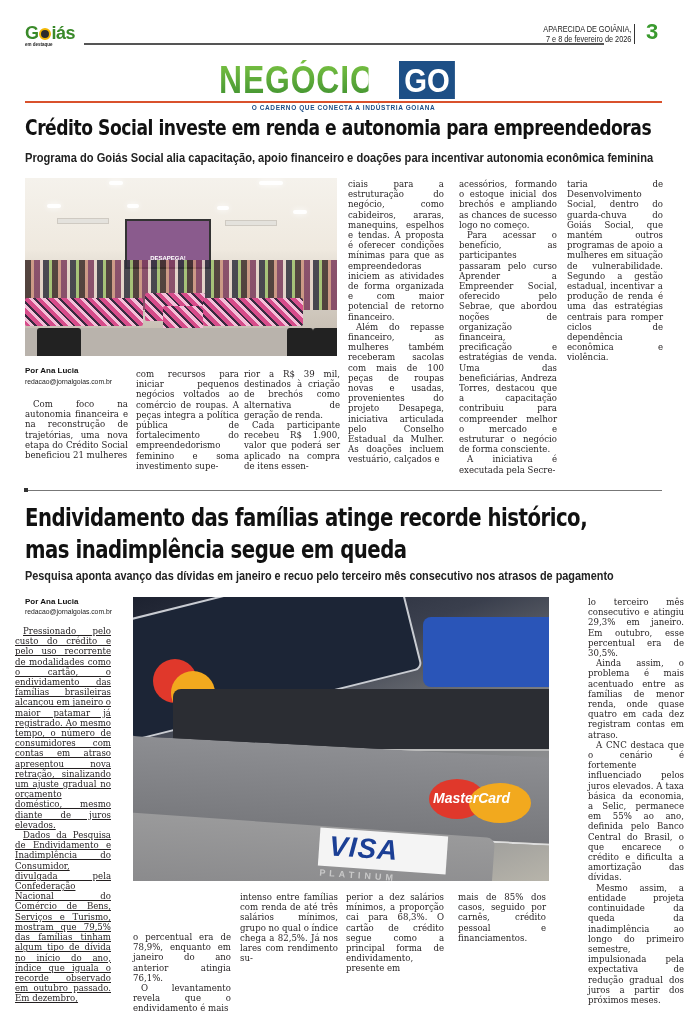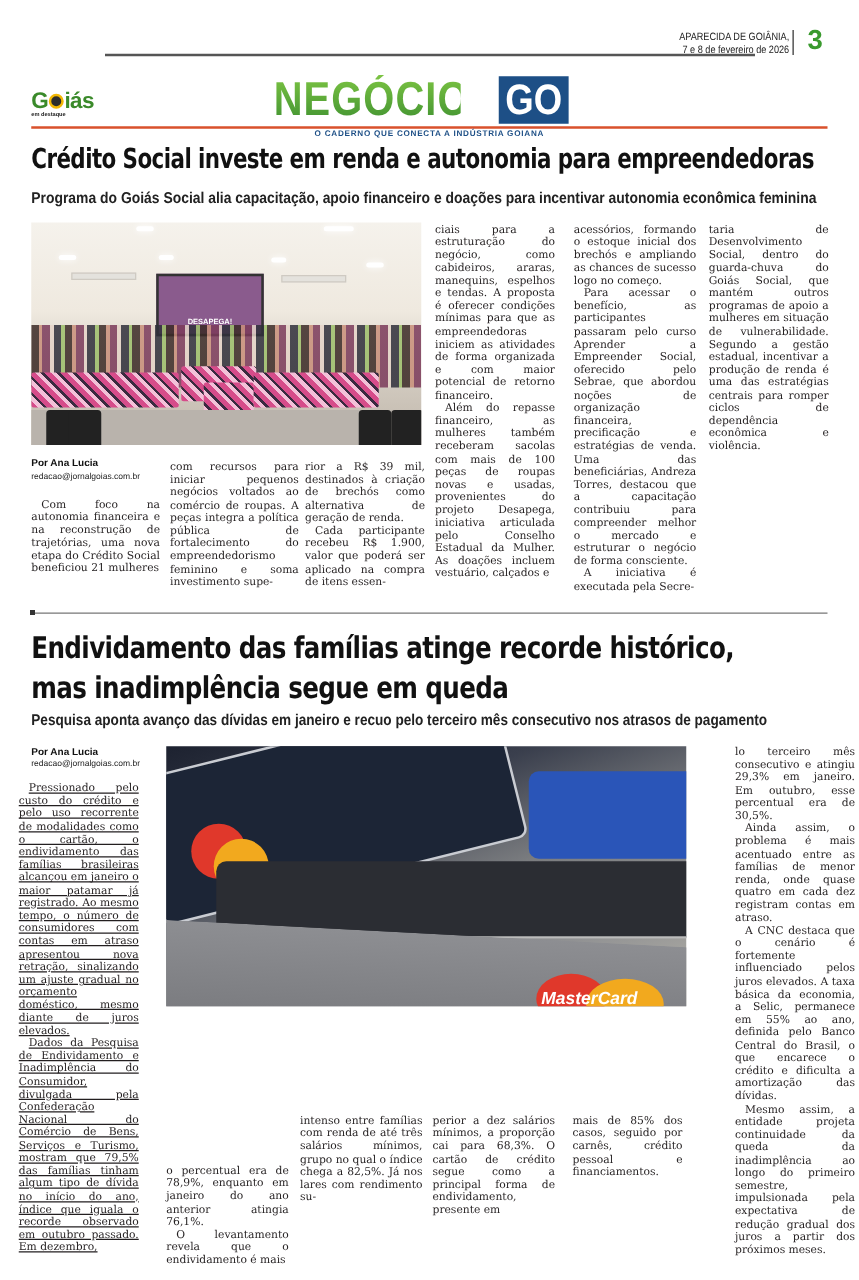--- a/index.html
+++ b/index.html
@@ -3,21 +3,21 @@
 <meta charset="utf-8">
 <style>
   * { box-sizing: border-box; margin: 0; padding: 0; }
   html, body { width: 687px; height: 1024px; background: #ffffff; overflow: hidden; }
   body { position: relative; font-family: "DejaVu Serif", serif; color: #231f20; }
 
   .abs { position: absolute; }
 
   
   .logo { left: 25px; top: 24px; width: 56px; height: 24px; }
-  .logo-word { font-family: "Liberation Sans", sans-serif; font-weight: bold; font-size: 18px; color: #3a8a2a; line-height: 18px; letter-spacing: -0.5px; margin-top: 47px; }
+  .logo-word { font-family: "Liberation Sans", sans-serif; font-weight: bold; font-size: 18px; color: #3a8a2a; line-height: 18px; letter-spacing: -0.5px; }
   .logo-o { display: inline-block; width: 12px; height: 12px; border-radius: 50%; background: #2c2c2c; border: 2px solid #f2b705; vertical-align: -1px; margin: 0 0.5px; }
   .logo-tag { font-family: "Liberation Sans", sans-serif; font-size: 4.5px; font-weight: bold; color: #222; line-height: 5px; }
   .head-rule { left: 84px; top: 43px; width: 520px; height: 1.5px; background: #555; }
   .date-block { right: 56px; top: 25px; text-align: right; font-family: "Liberation Sans", sans-serif; font-size: 8.5px; line-height: 9.5px; color: #222; transform: scaleX(0.86); transform-origin: right; }
   .date-sep { left: 634px; top: 24px; width: 1px; height: 20px; background: #333; }
   .page-num { left: 646px; top: 19px; font-family: "Liberation Sans", sans-serif; font-weight: bold; font-size: 22px; color: #3a9a2e; }
 
   
   .banner { left: 219px; top: 60px; height: 40px; display: flex; align-items: center; }
   .banner-neg { font-family: "Liberation Sans", sans-serif; font-weight: bold; font-size: 38px; color: #4fae3a; letter-spacing: 1px; transform: scaleX(0.84); transform-origin: left; line-height: 40px; display: inline-block; width: 178px; background: linear-gradient(#7cc443, #3e9030); -webkit-background-clip: text; background-clip: text; -webkit-text-fill-color: transparent; }
@@ -54,21 +54,21 @@
   .col p.noind { text-indent: 0; }
 
   
   .sep-rule { left: 25px; top: 490px; width: 637px; height: 1px; background: #777; }
   .sep-dot { left: 24px; top: 488px; width: 4px; height: 4px; background: #333; }
 
   .h1b { left: 25px; top: 502px; font-size: 24px; line-height: 32px; transform: scaleX(0.82); }
   .sub2 { left: 25px; top: 569px; font-size: 12.5px; transform: scaleX(0.87); }
 
   
-  .photo2 { left: 133px; top: 597px; width: 416px; height: 208px; overflow: hidden; background: linear-gradient(160deg, #1d2230 0%, #3a3f4d 30%, #7b7d80 55%, #8f9092 75%, #b7b4aa 100%); }
+  .photo2 { left: 133px; top: 597px; width: 416px; height: 284px; overflow: hidden; background: linear-gradient(160deg, #1d2230 0%, #3a3f4d 30%, #7b7d80 55%, #8f9092 75%, #b7b4aa 100%); }
   .card { position: absolute; border-radius: 8px; }
   .mc { position: absolute; }
   .mc .r { position: absolute; border-radius: 50%; background: #e0382b; }
   .mc .y { position: absolute; border-radius: 50%; background: #f2a91e; }
   .mc-text { position: absolute; font-family: "Liberation Sans", sans-serif; font-style: italic; font-weight: bold; color: #fff; white-space: nowrap; }
   .visa { position: absolute; left: 186px; top: 235px; width: 128px; height: 38px; background: #f4f4f4; transform: rotate(4deg); }
   .visa-word { position: absolute; left: 10px; top: 2px; font-family: "Liberation Sans", sans-serif; font-style: italic; font-weight: bold; font-size: 28px; color: #1b3f95; letter-spacing: 1px; }
   .visa-sub { position: absolute; left: 2px; top: 40px; font-family: "Liberation Sans", sans-serif; font-weight: bold; font-size: 9px; color: #c9c9c9; letter-spacing: 4px; }
 </style>
 </head>

